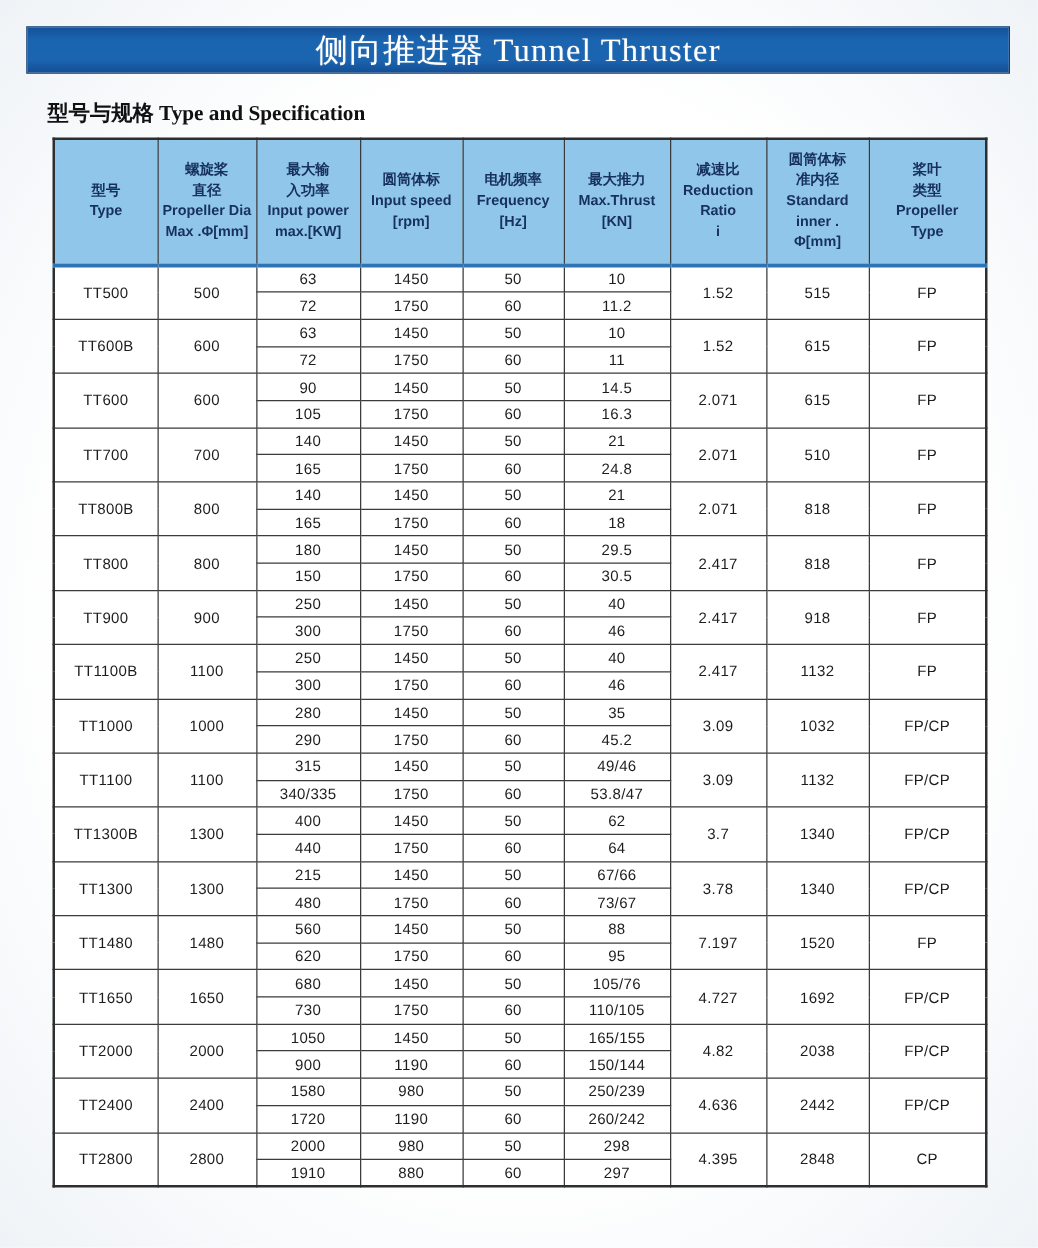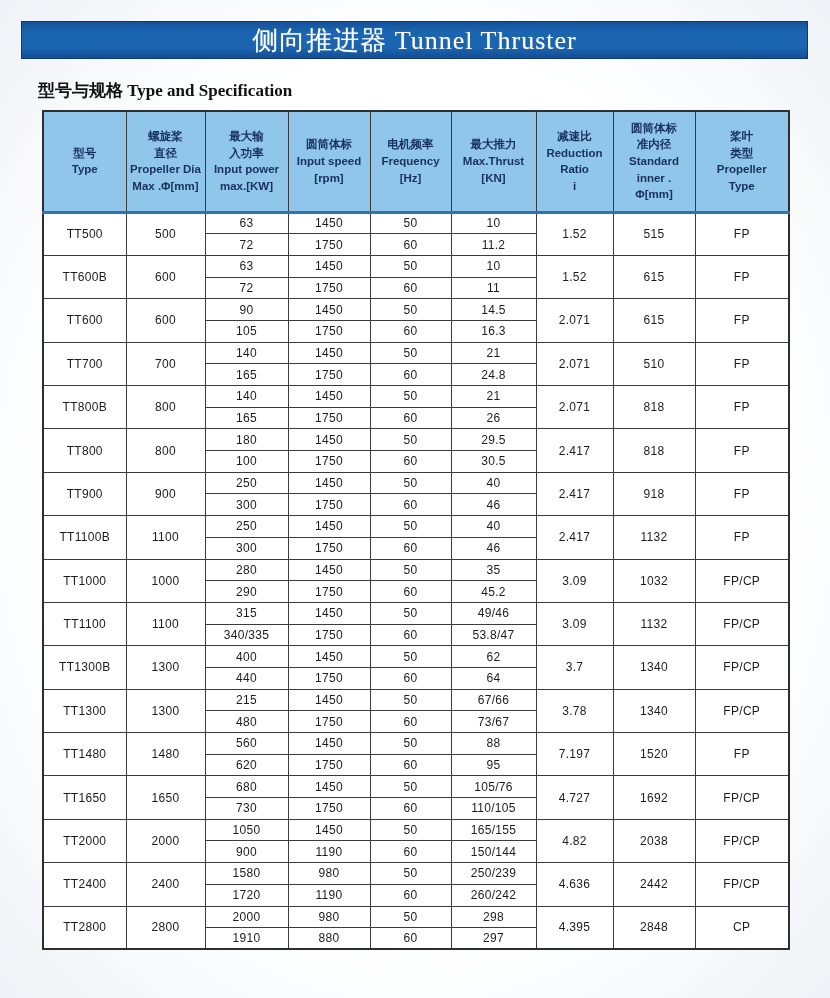--- a/index.html
+++ b/index.html
@@ -208,35 +208,35 @@
           <td>50</td>
           <td>21</td>
           <td rowspan="2">2.071</td>
           <td rowspan="2">818</td>
           <td rowspan="2">FP</td>
         </tr>
         <tr>
           <td>165</td>
           <td>1750</td>
           <td>60</td>
-          <td>26</td>
+          <td>18</td>
         </tr>
         <tr class="group-start">
           <td rowspan="2">TT800</td>
           <td rowspan="2">800</td>
           <td>180</td>
           <td>1450</td>
           <td>50</td>
           <td>29.5</td>
           <td rowspan="2">2.417</td>
           <td rowspan="2">818</td>
           <td rowspan="2">FP</td>
         </tr>
         <tr>
-          <td>100</td>
+          <td>150</td>
           <td>1750</td>
           <td>60</td>
           <td>30.5</td>
         </tr>
         <tr class="group-start">
           <td rowspan="2">TT900</td>
           <td rowspan="2">900</td>
           <td>250</td>
           <td>1450</td>
           <td>50</td>

